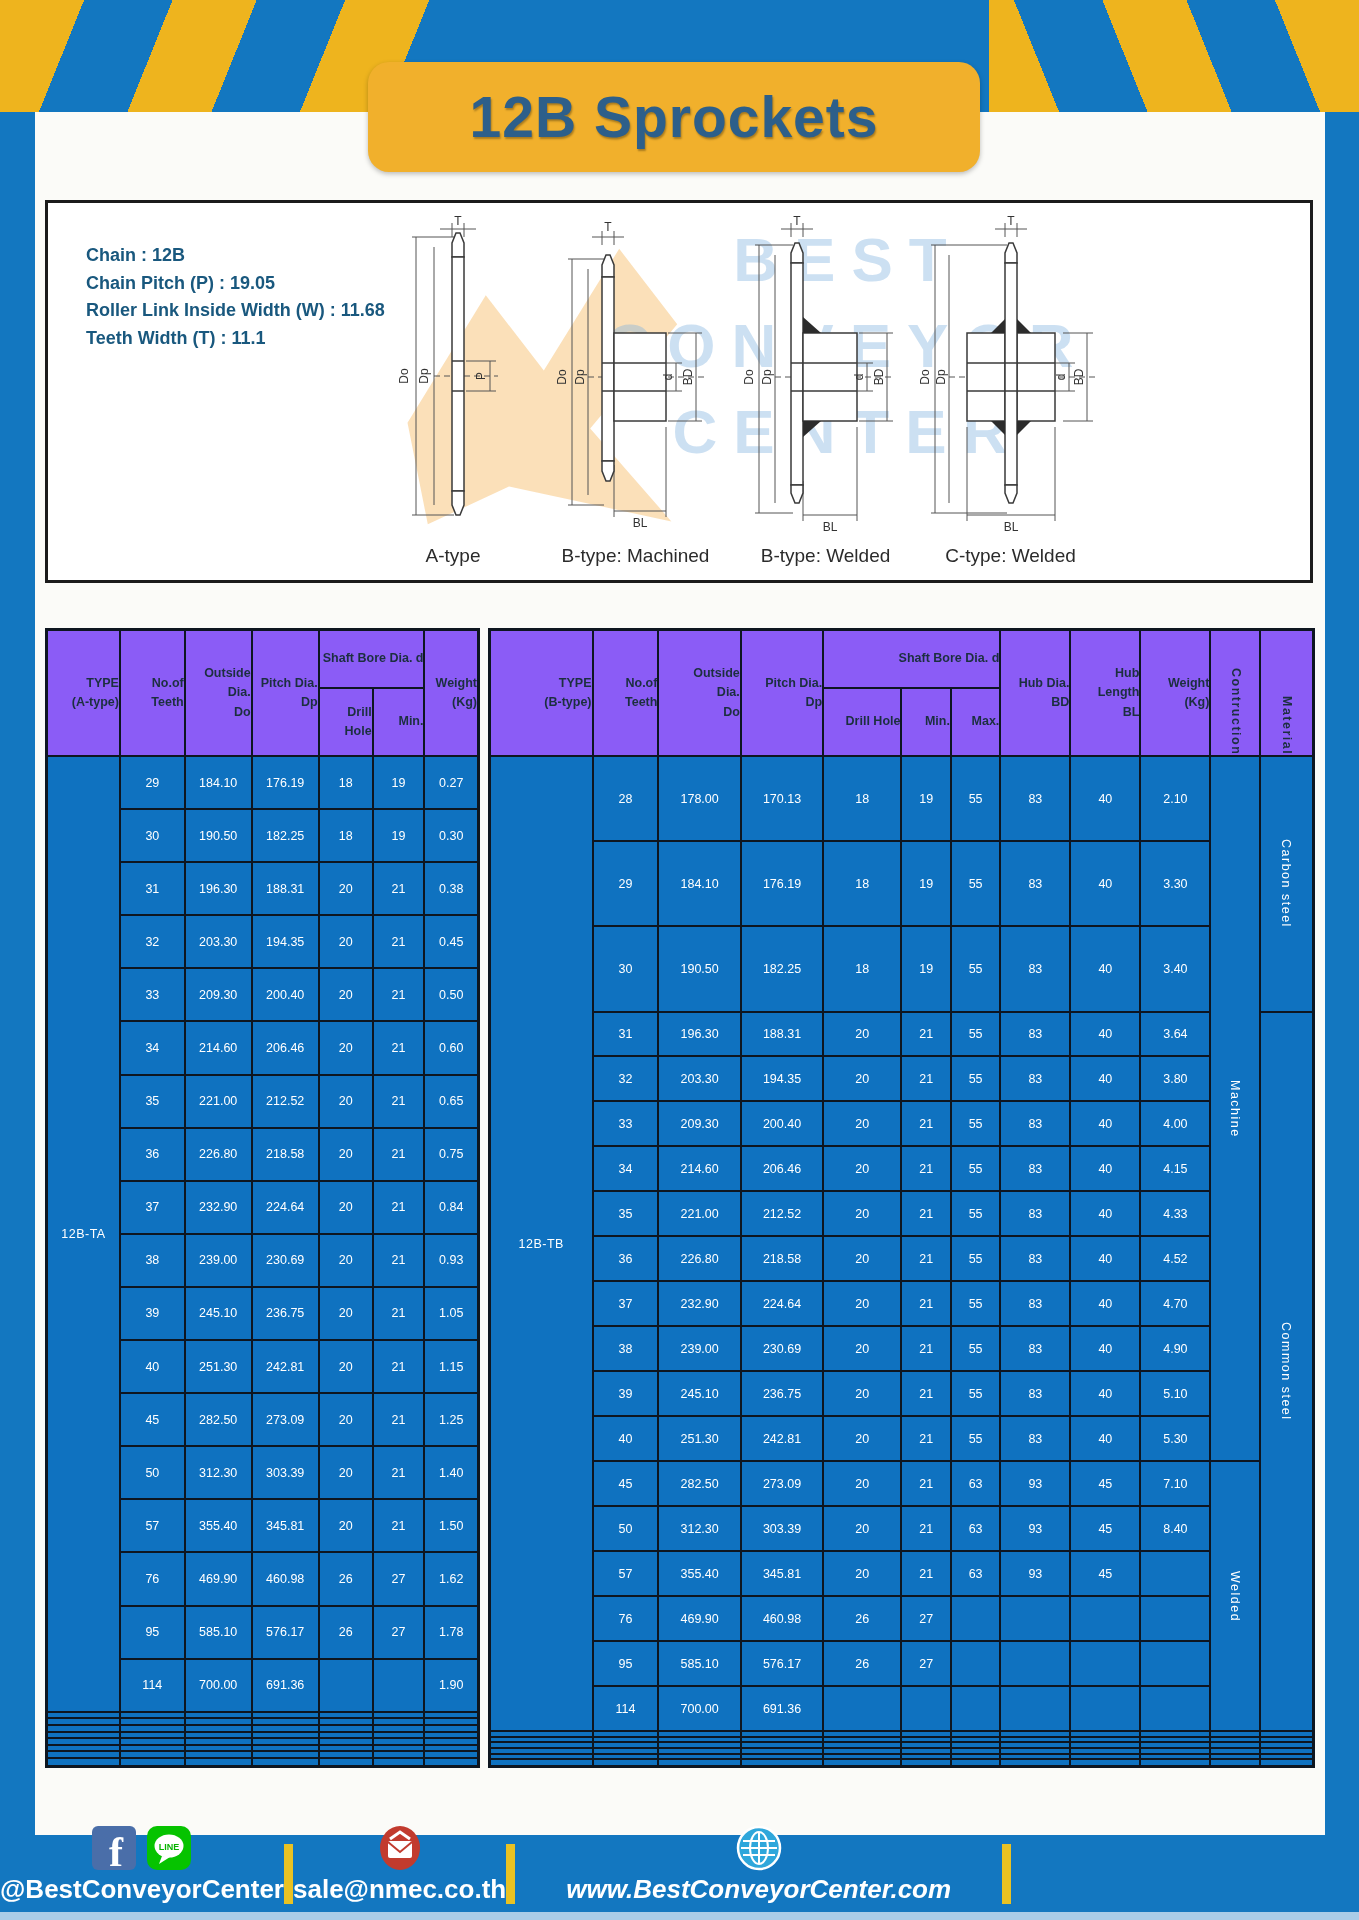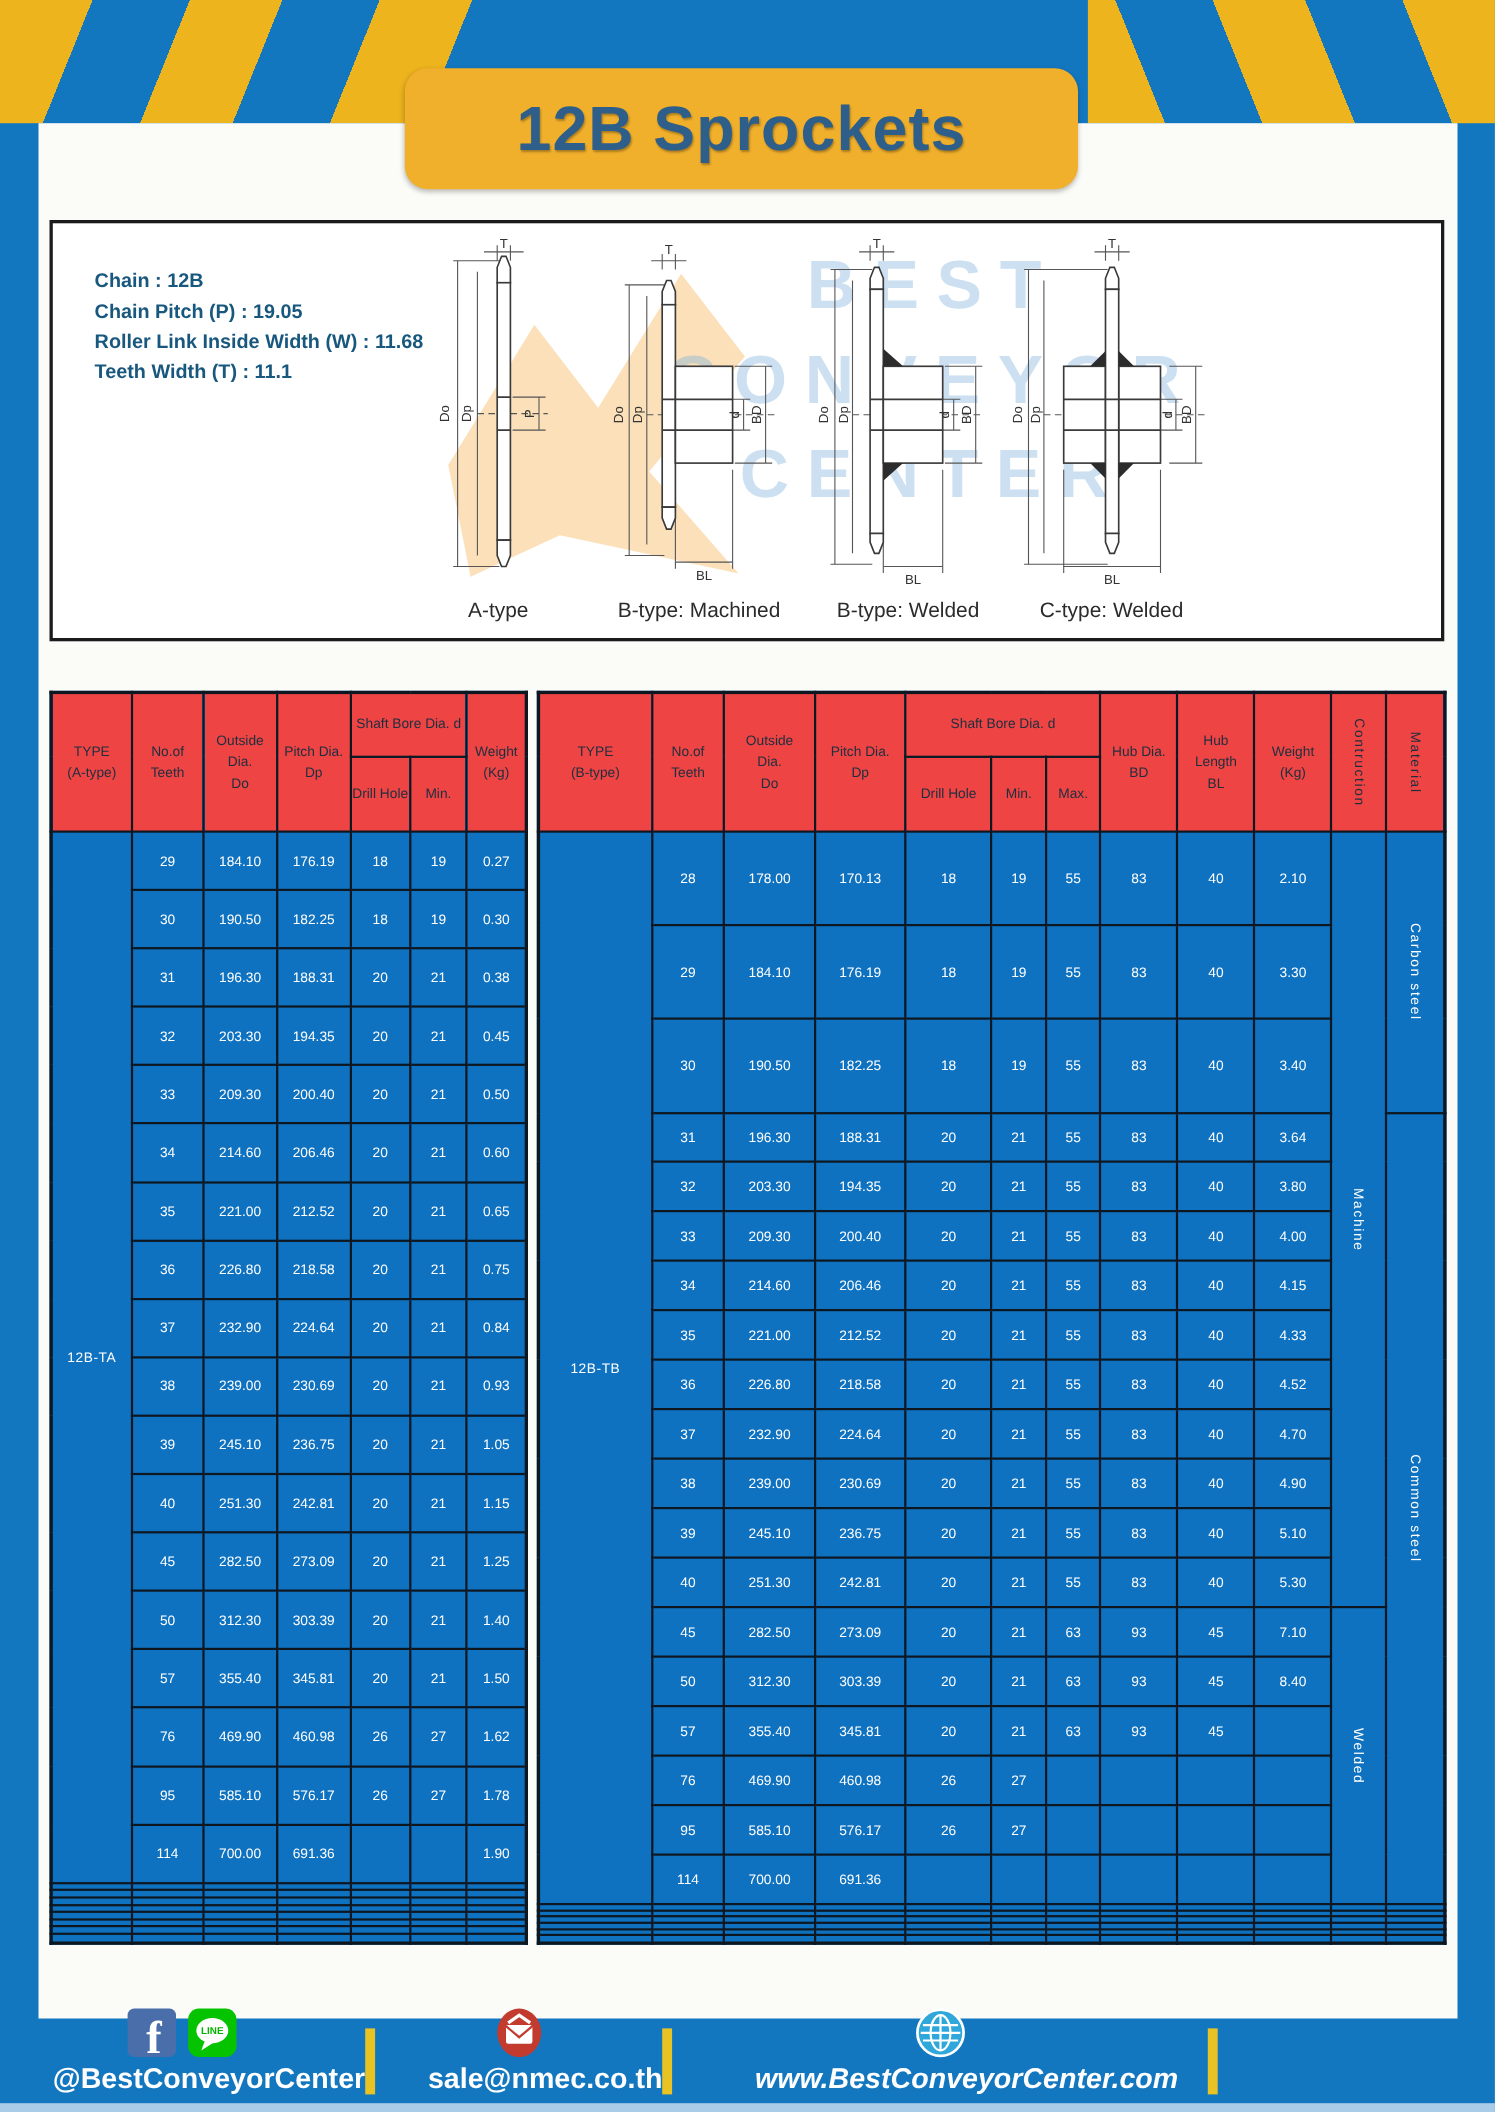--- a/index.html
+++ b/index.html
@@ -58,35 +58,35 @@
   #table-b{left:453px;top:516px;width:827px;height:1140px;}
   table.grid{
     border-collapse:collapse;width:100%;height:100%;table-layout:fixed;
     background:#0f72c0;border:3px solid #0e1620;
   }
   table.grid th,table.grid td{
     border:2px solid #0e1620;text-align:center;vertical-align:middle;padding:0;
     overflow:hidden;
   }
   table.grid th{
-    background:#ef4444;color:#1c2f3f;font-weight:normal;font-size:12.5px;
-    white-space:pre-line;line-height:1.55;
+    background:#8b5cf6;color:#1c2f3f;font-weight:bold;font-size:12.5px;
+    white-space:pre-line;line-height:1.55;text-align:right;
   }
   table.grid thead tr.h1 th{height:56px;}
   table.grid thead tr.h2 th{height:66px;}
   table.grid td{color:#ffffff;font-size:12.5px;}
   td.type-cell{font-size:13.5px;letter-spacing:.5px;}
   .vtext{writing-mode:vertical-rl;letter-spacing:1.5px;}
   th.vtext{padding:4px 0;}
   td.vtext{font-size:12.5px;}
   
   .footer{position:absolute;left:0;top:1835px;width:1359px;height:77px;display:flex;align-items:stretch;}
   .fsec{display:flex;flex-direction:column;align-items:center;justify-content:flex-end;padding-bottom:7px;}
   .fsec .icon-row{display:flex;gap:9px;margin-bottom:3px;margin-top:-13px;}
-  .fsec .flabel{color:#fff;font-weight:bold;font-size:26px;white-space:nowrap;padding-left:48px;}
+  .fsec .flabel{color:#fff;font-weight:bold;font-size:26px;white-space:nowrap;}
   .s1{flex:0 0 243px;}
   .s2{flex:0 0 190px;}
   .s3{flex:0 0 487px;font-style:italic;}
   .s4{flex:1;}
   .fdiv{width:9px;height:60px;background:#e9c223;margin-top:9px;flex:0 0 auto;}
   .bstrip{position:absolute;left:0;top:1912px;width:1359px;height:8px;background:#a9cce8;}
 </style>
 </head>
 <body>
 

